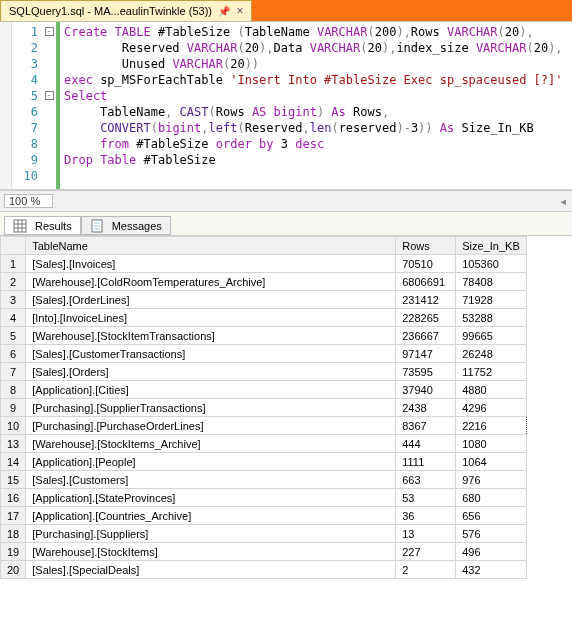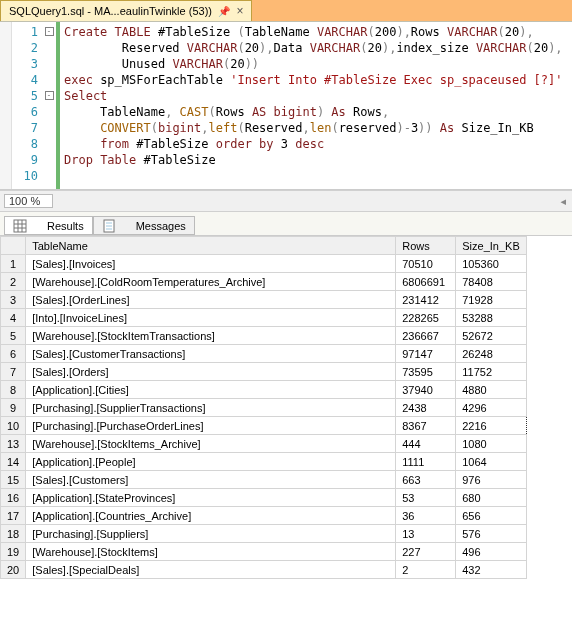--- a/index.html
+++ b/index.html
@@ -8,21 +8,21 @@
     font-family: "Segoe UI", Tahoma, sans-serif;
     font-size: 11px;
     background: #ffffff;
     width: 572px;
     height: 630px;
     overflow: hidden;
     color: #000;
   }
   .tab-strip {
     display: flex;
-    background: #fdba74;
+    background: #f97316;
     height: 22px;
     border-bottom: 1px solid #c0c0b0;
     text-align: center;
   }
   .tab {
     background: #fef2c8;
     border: 1px solid #c0a040;
     border-bottom: none;
     padding: 2px 8px;
     display: flex;
@@ -77,23 +77,23 @@
     width: 4px;
     background: #6eb86e;
   }
   .code {
     font-family: Consolas, monospace;
     font-size: 12px;
     line-height: 16px;
     padding: 2px 0 0 4px;
     white-space: pre;
   }
-  .kw { color: #7f1d1d; }
+  .kw { color: #a21caf; }
   .str { color: #a31515; }
-  .func { color: #a16207; }
+  .func { color: #4c1d95; }
   .gray { color: #808080; }
   .zoom-bar {
     background: #f0f0f0;
     border-top: 1px solid #d0d0d0;
     border-bottom: 1px solid #d0d0d0;
     height: 22px;
     display: flex;
     align-items: center;
     padding: 0 4px;
     font-size: 11px;
@@ -109,21 +109,21 @@
     display: flex;
     padding: 4px 4px 0 4px;
     gap: 0;
     border-bottom: 1px solid #cccccc;
     background: #f7f7f2;
     height: 24px;
   }
   .tab2 {
     display: flex;
     align-items: center;
-    gap: 20px;
+    gap: 8px;
     padding: 2px 8px;
     border: 1px solid #bbb;
     background: #fff;
     font-size: 11px;
     cursor: pointer;
   }
   .tab2.inactive { background: #f0f0f0; }
   .icon16 { width: 14px; height: 14px; display: inline-block; }
   .results-grid {
     overflow: auto;
@@ -266,21 +266,21 @@
         <tr>
           <td class="rowhead">4</td>
           <td>[Into].[InvoiceLines]</td>
           <td>228265</td>
           <td class="">53288</td>
         </tr>
         <tr>
           <td class="rowhead">5</td>
           <td>[Warehouse].[StockItemTransactions]</td>
           <td>236667</td>
-          <td class="">52672</td>
+          <td class="">99665</td>
         </tr>
         <tr>
           <td class="rowhead">6</td>
           <td>[Sales].[CustomerTransactions]</td>
           <td>97147</td>
           <td class="">26248</td>
         </tr>
         <tr>
           <td class="rowhead">7</td>
           <td>[Sales].[Orders]</td>

